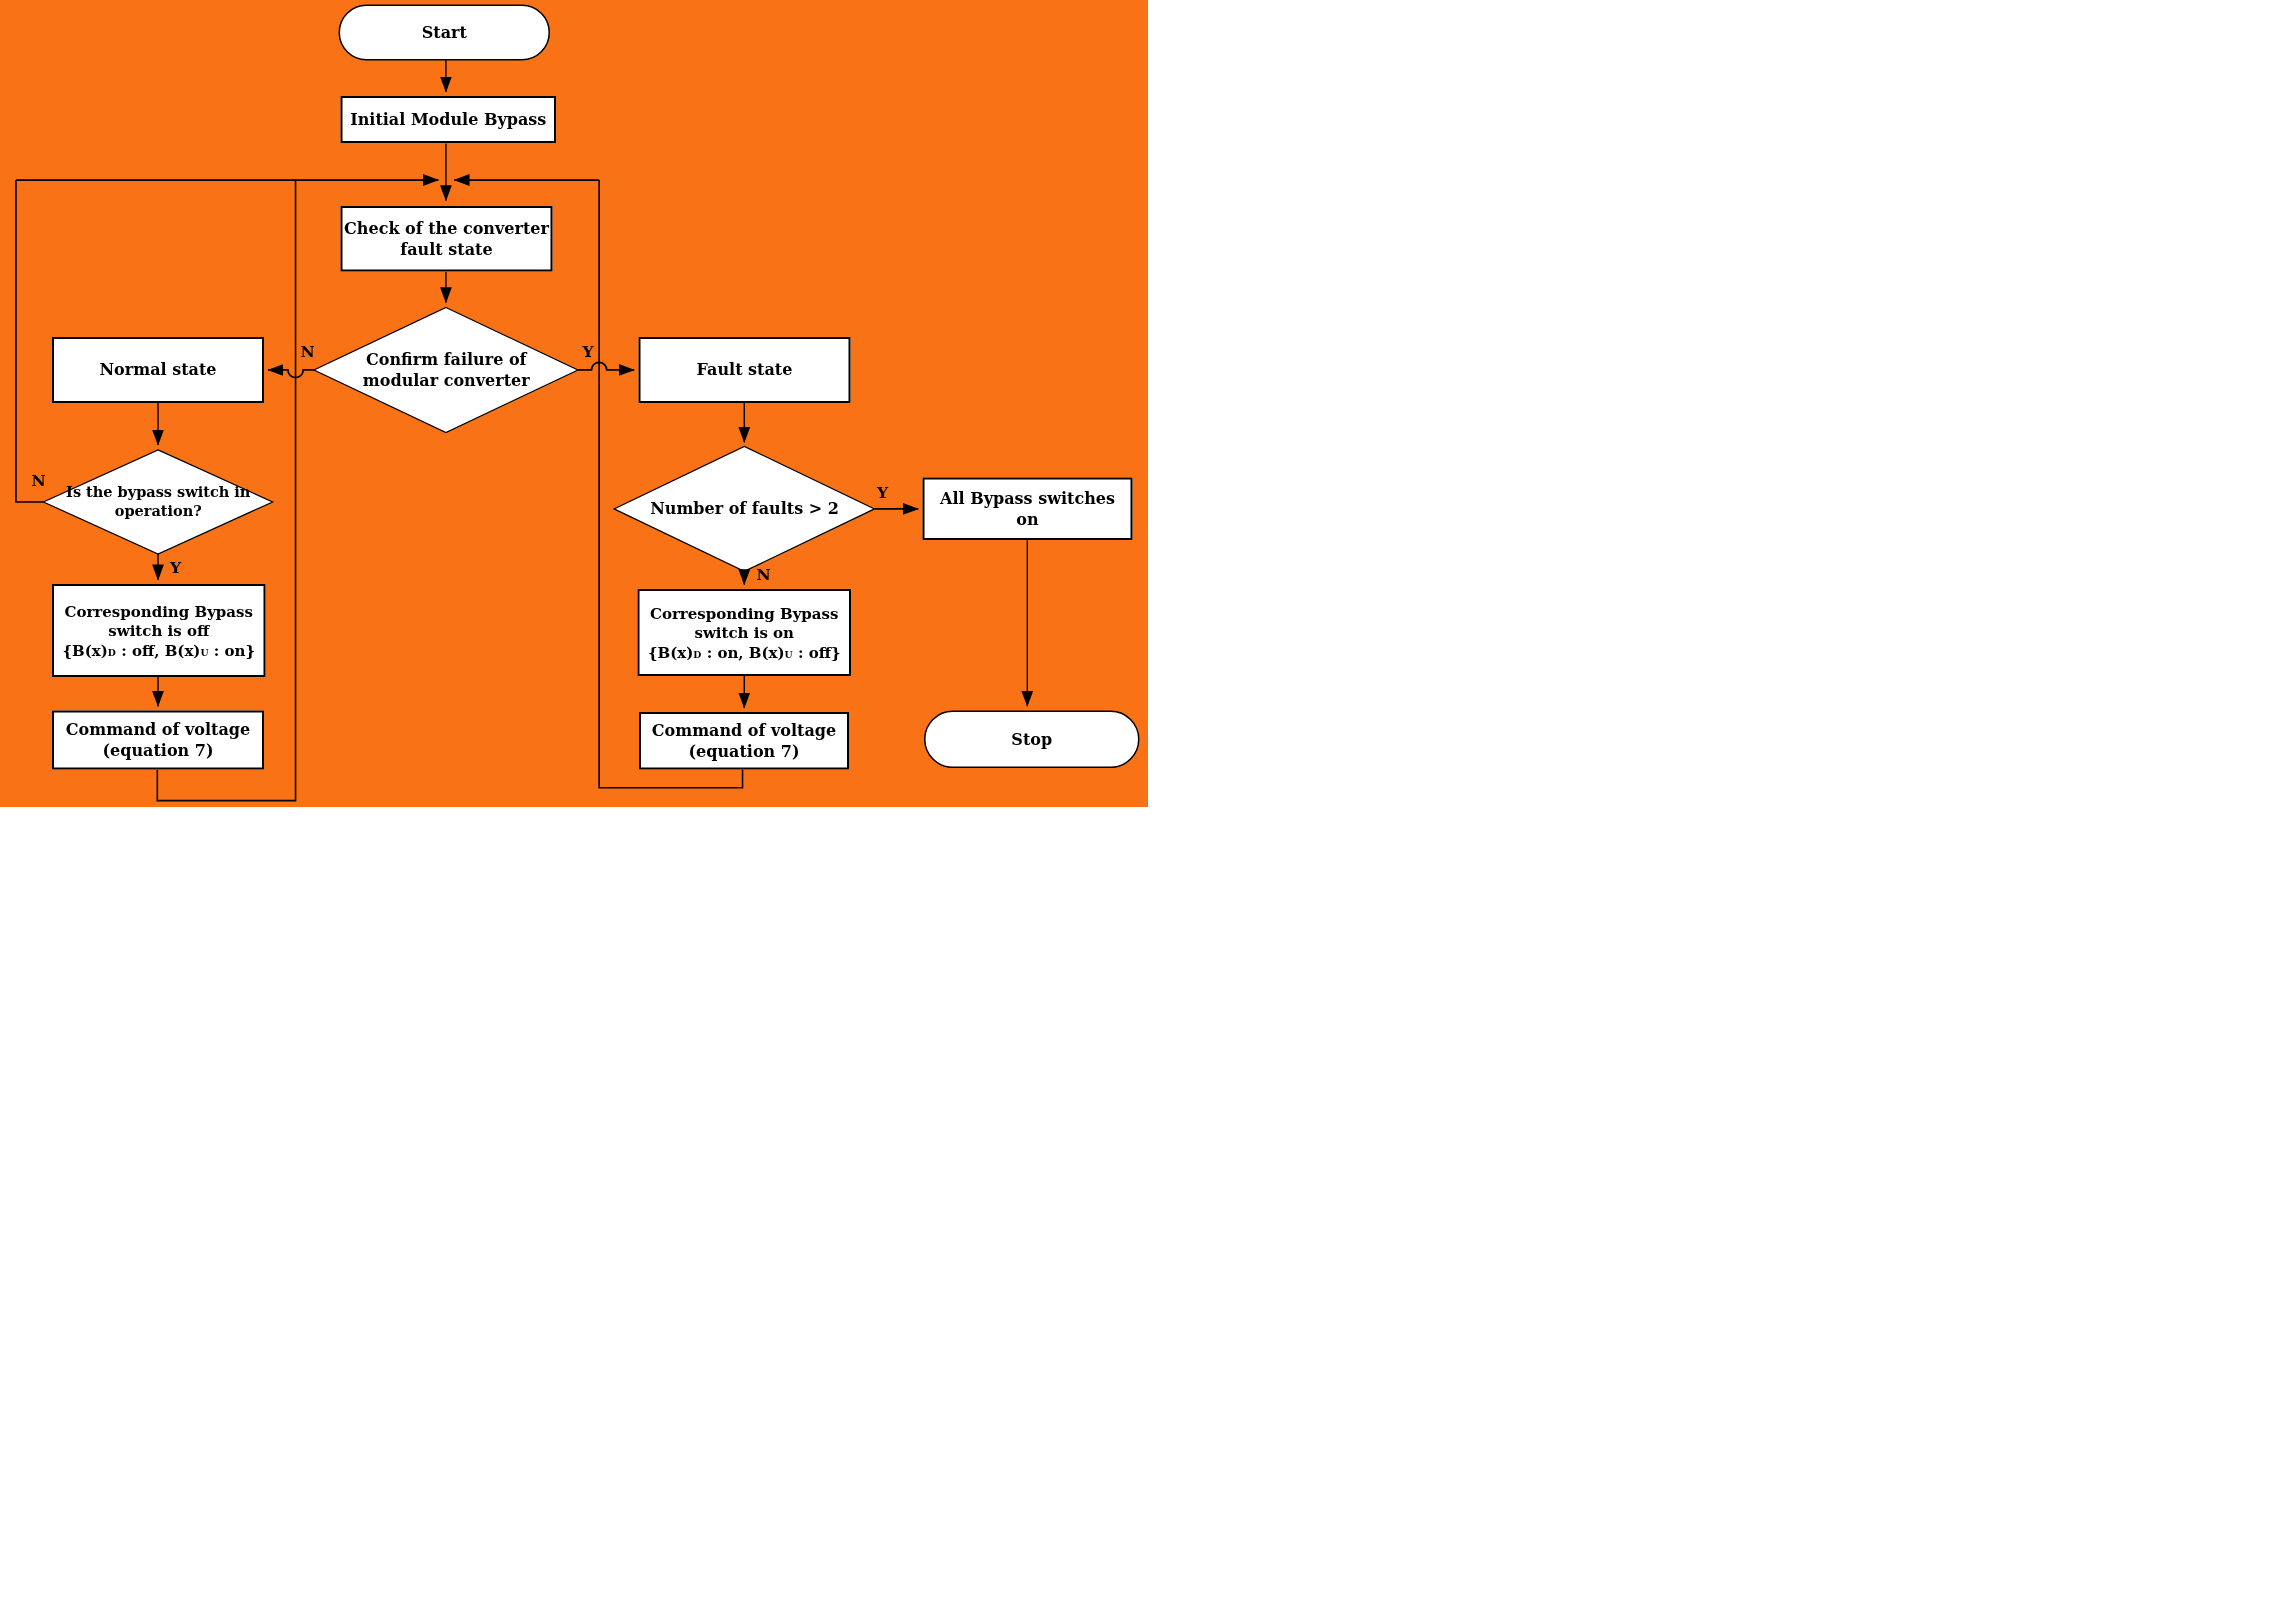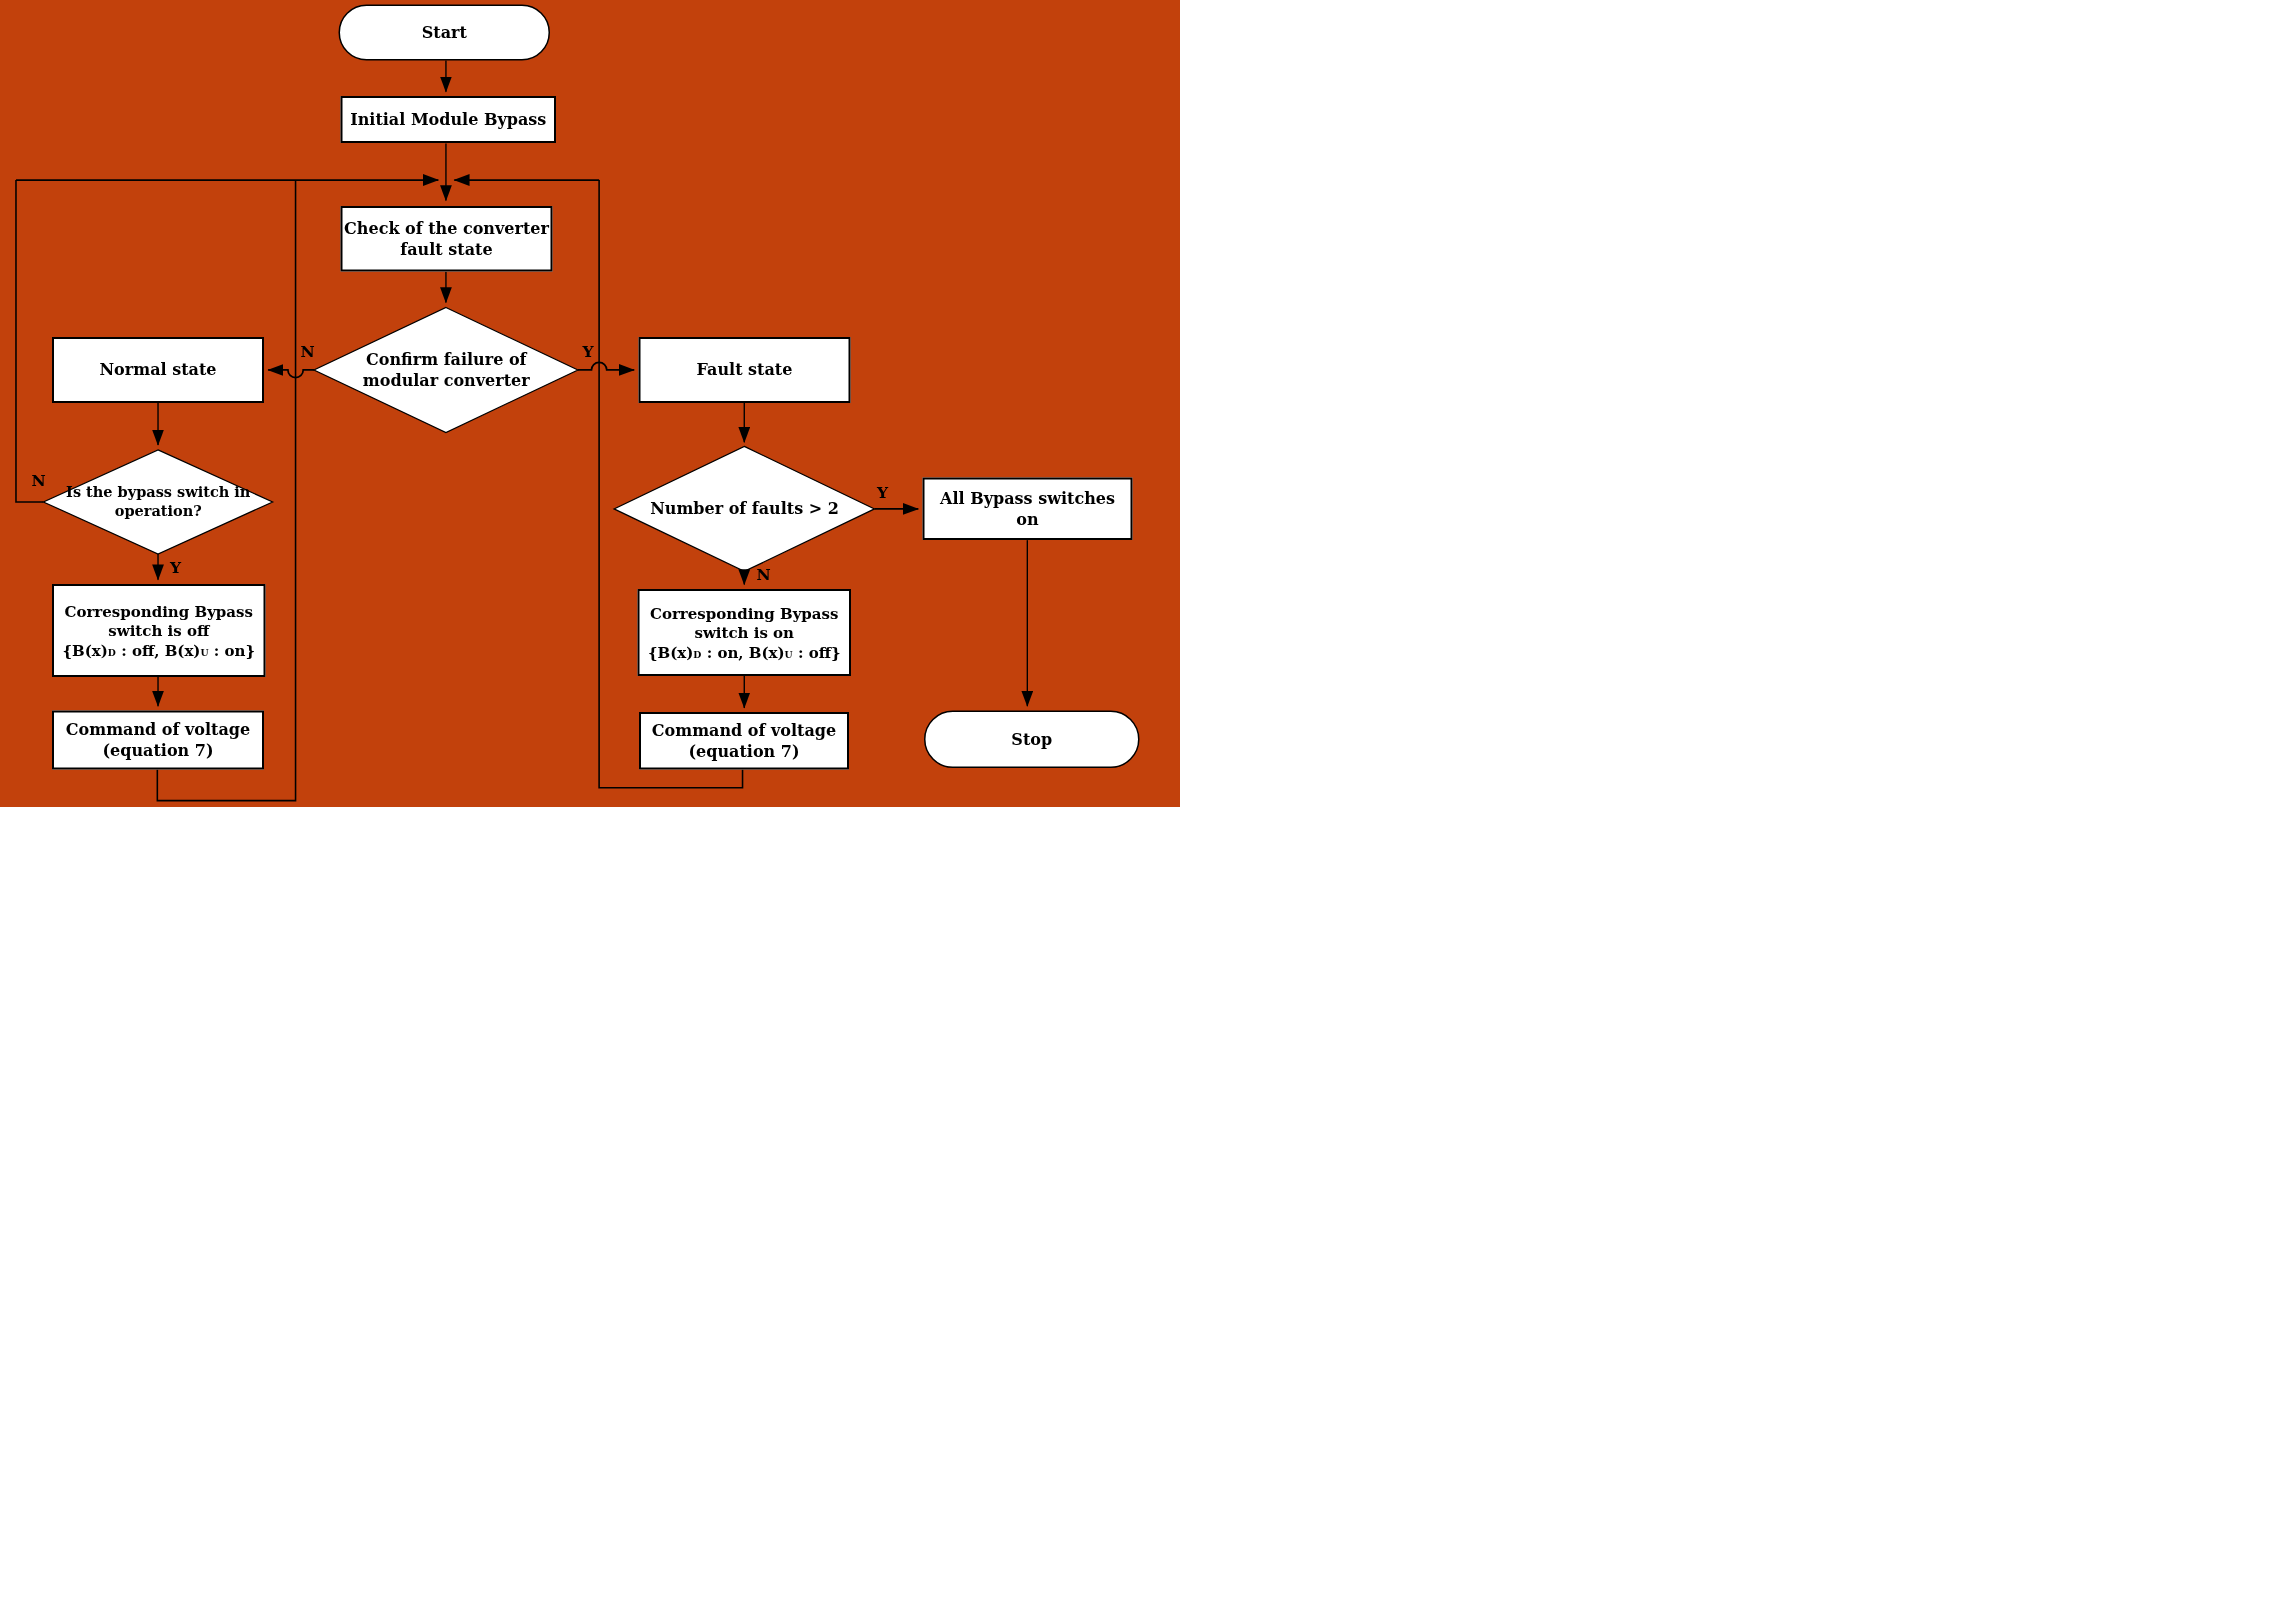--- a/index.html
+++ b/index.html
@@ -1,21 +1,20 @@
 <!DOCTYPE html>
 <html style="font-size:11px"><head>
 <meta charset="utf-8">
 <style>
   html,body{margin:0;padding:0;background:#ffffff;}
   #viewport{
     position:relative;
     width:1148px;height:807px;
     overflow:hidden;
-    background:#c2410c;
-    padding-left:32px;
+    background:#f97316;
   }
   #canvas{
     position:absolute;left:0;top:0;
     width:2295px;height:1614px;
     transform:scale(0.5);
     transform-origin:0 0;
     font-family:"DejaVu Serif","Liberation Serif",serif;
     color:#000;
   }
   #edges{position:absolute;left:0;top:0;width:2295px;height:1614px;}

